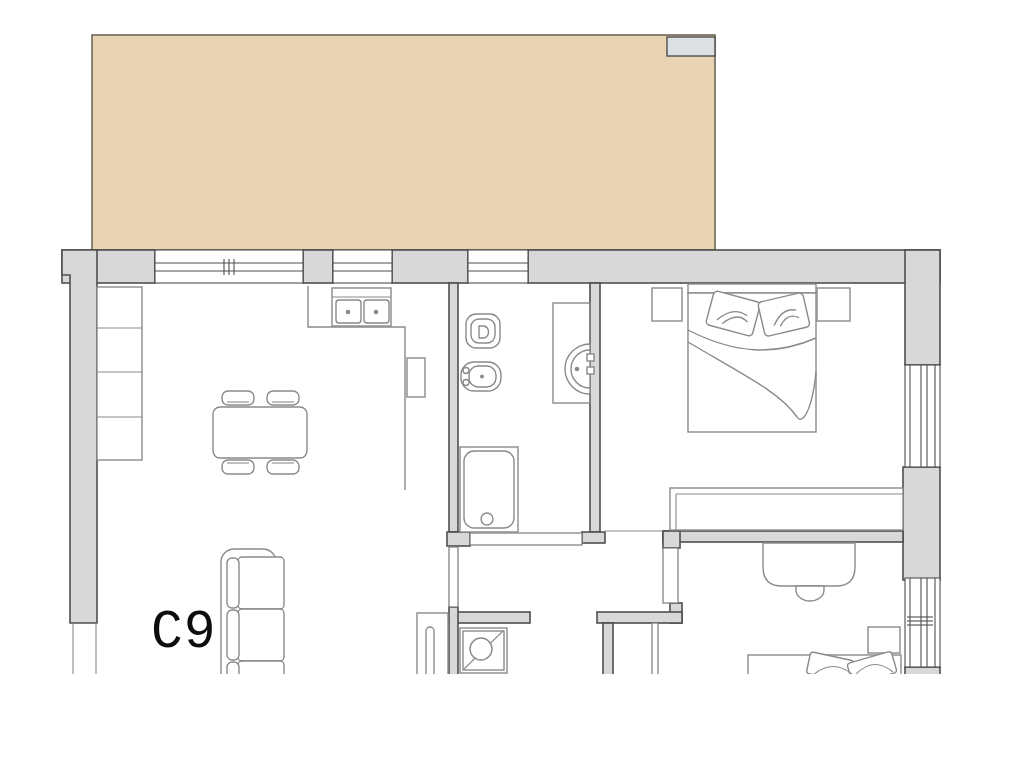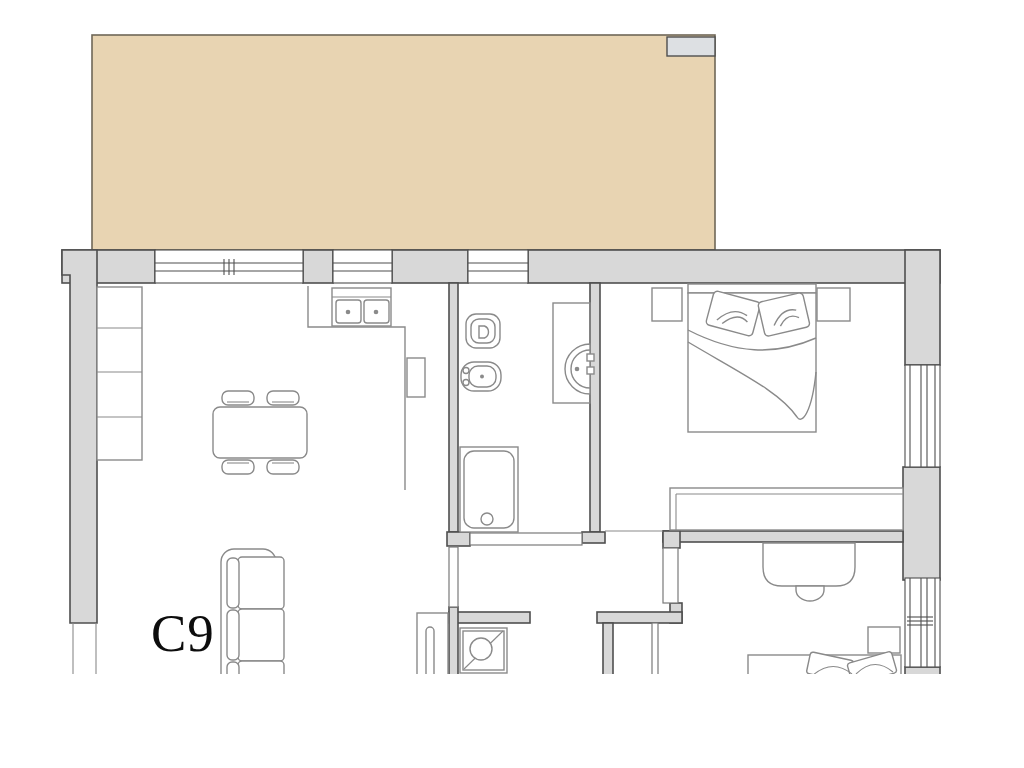--- a/index.html
+++ b/index.html
@@ -8,21 +8,21 @@
     --terrace-border:#6f6757;
     --notch-fill:#dde0e3;
     --wall-fill:#d8d8d8;
     --wall-stroke:#4f4f4f;
     --line:#8a8a8a;
     --door-line:#7a7a7a;
     --label-color:#0d0d0d;
   }
   html,body{margin:0;padding:0;background:var(--background);}
   #stage{position:relative;width:1024px;height:674px;background:var(--background);
-         font-family:Liberation Serif, serif;overflow:hidden;}
+         font-family:Liberation Mono, monospace;overflow:hidden;}
   svg{position:absolute;left:0;top:0;}
   .wall{fill:var(--wall-fill);stroke:var(--wall-stroke);stroke-width:1.6;}
   .window{fill:#ffffff;stroke:var(--wall-stroke);stroke-width:1.1;}
   .glaz{stroke:var(--wall-stroke);stroke-width:1.1;fill:none;}
   .door{fill:#ffffff;stroke:var(--door-line);stroke-width:1.2;}
   .part{fill:#ffffff;stroke:var(--door-line);stroke-width:1.2;}
   .furn{fill:#ffffff;stroke:var(--line);stroke-width:1.4;}
   .furn-n{fill:none;stroke:var(--line);stroke-width:1.4;}
   .thin{fill:none;stroke:var(--line);stroke-width:1.1;}
   .dot{fill:var(--line);stroke:none;}

